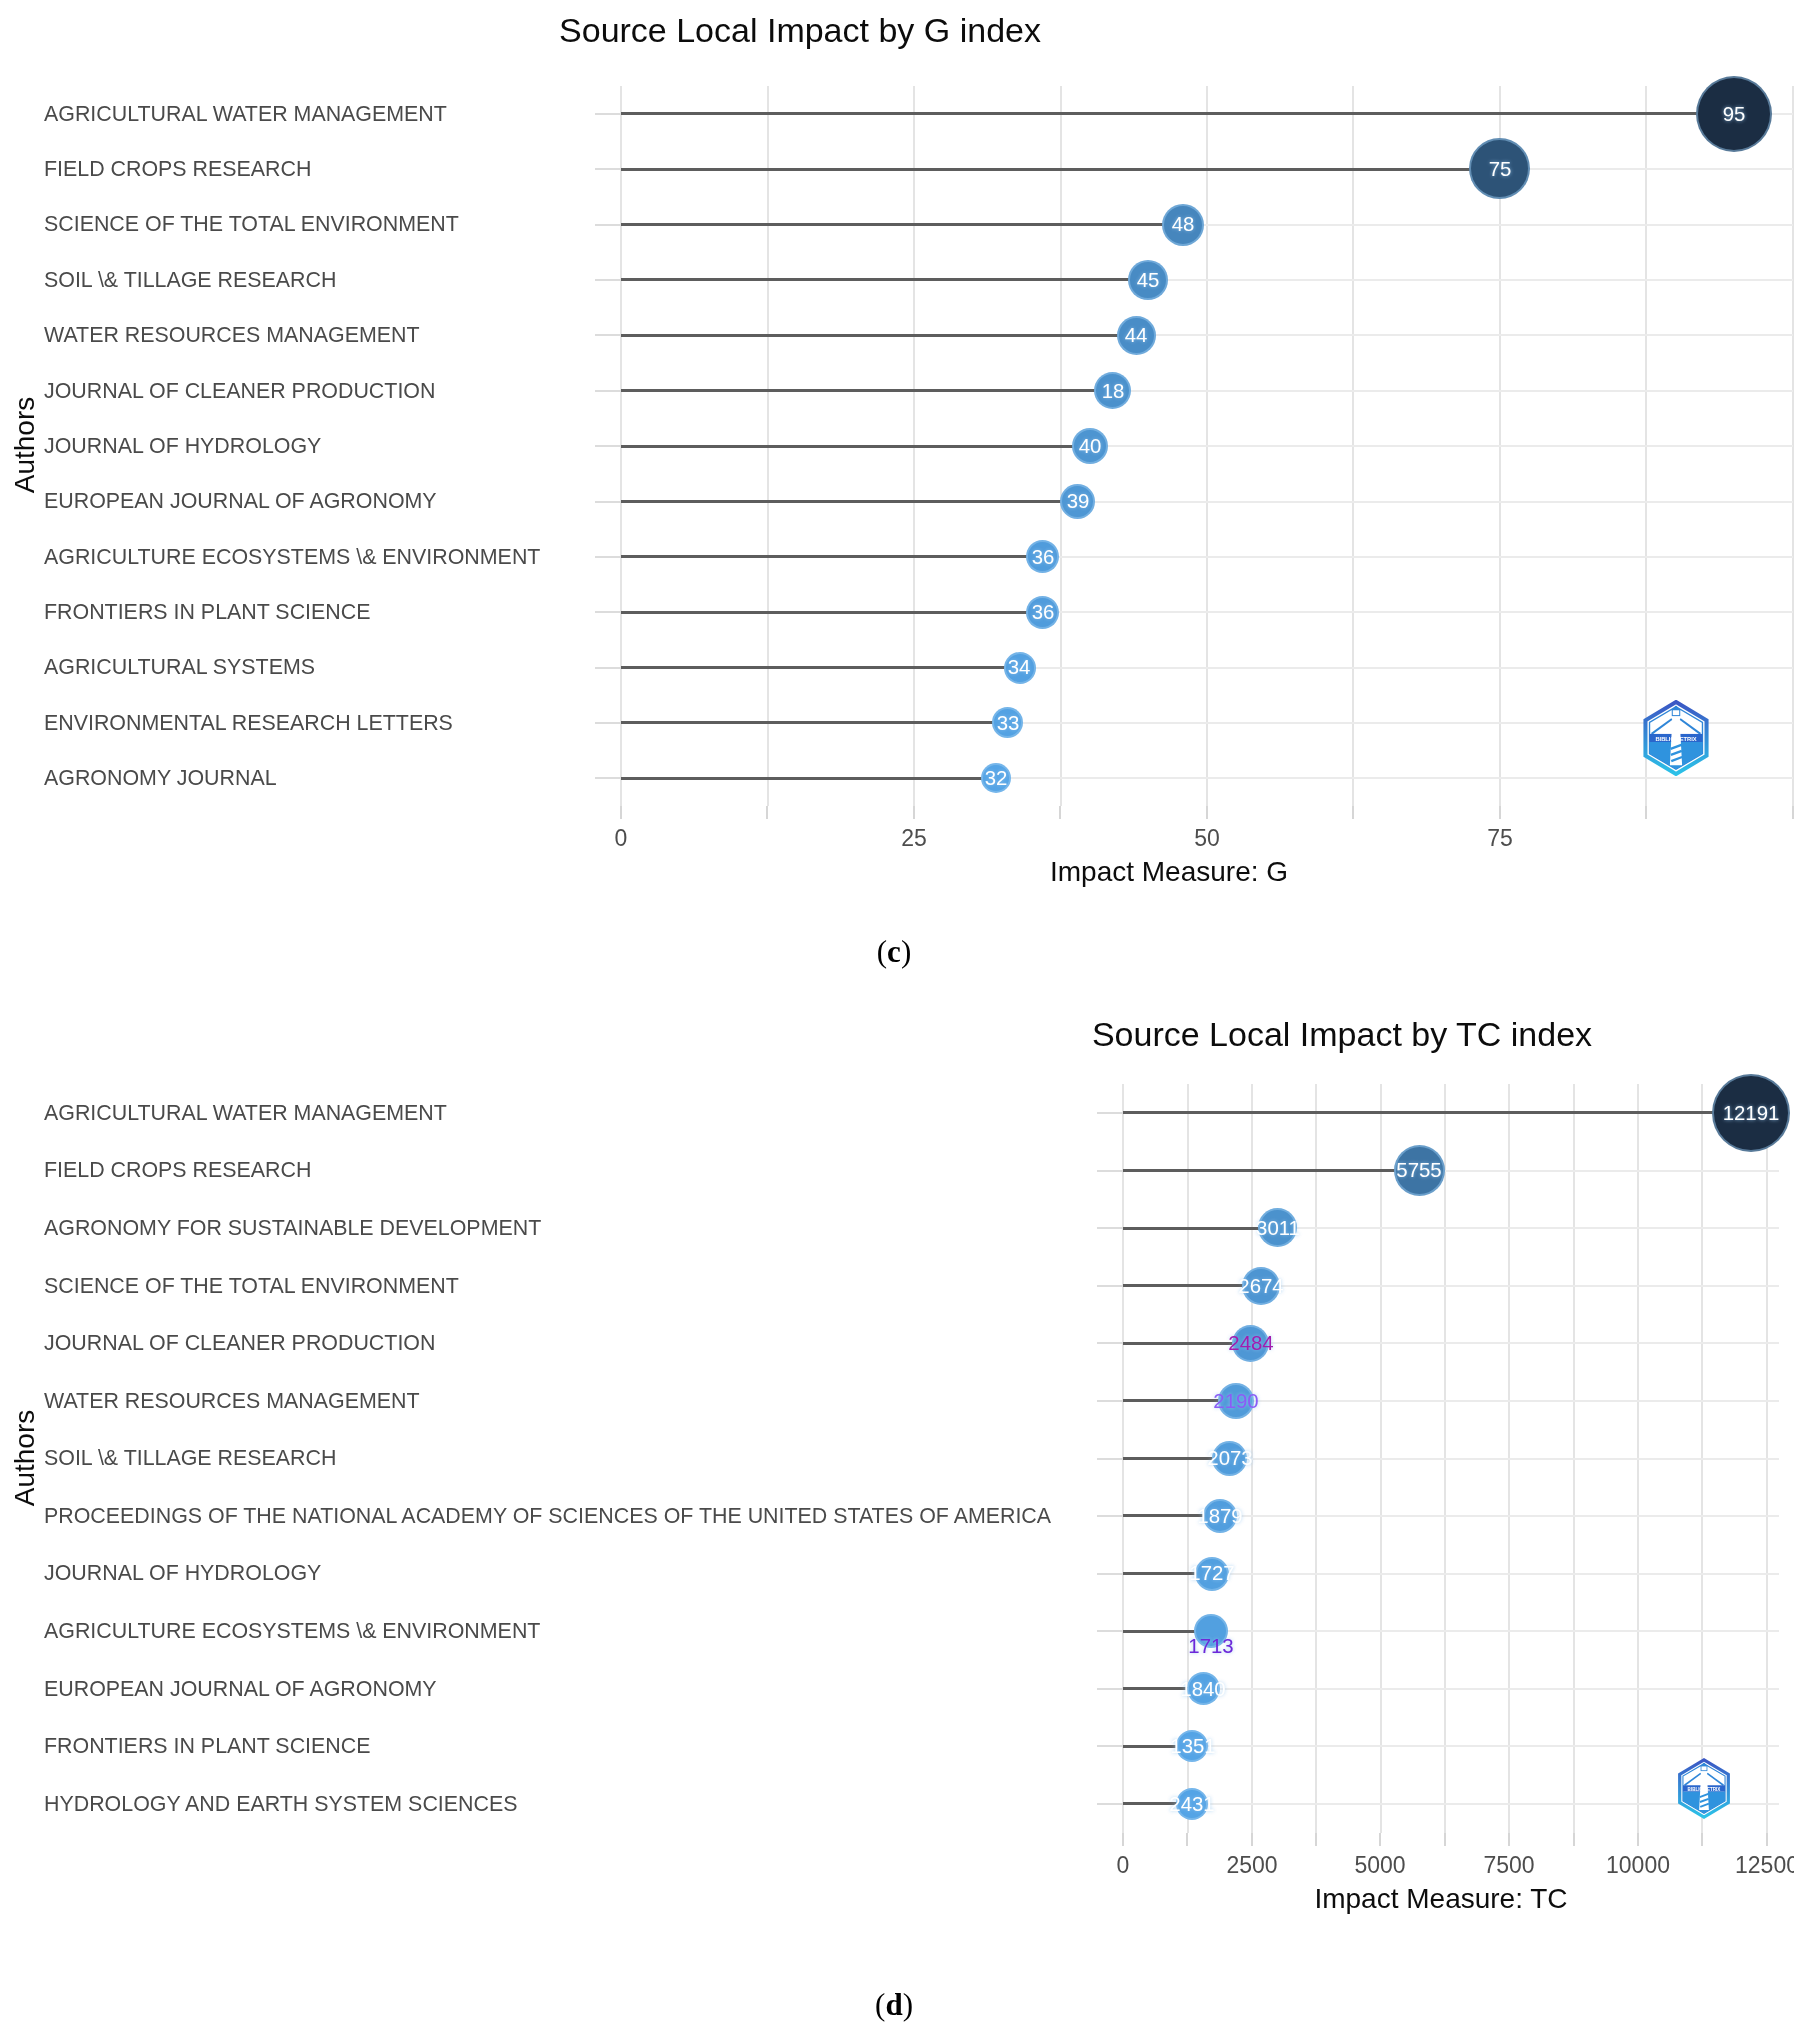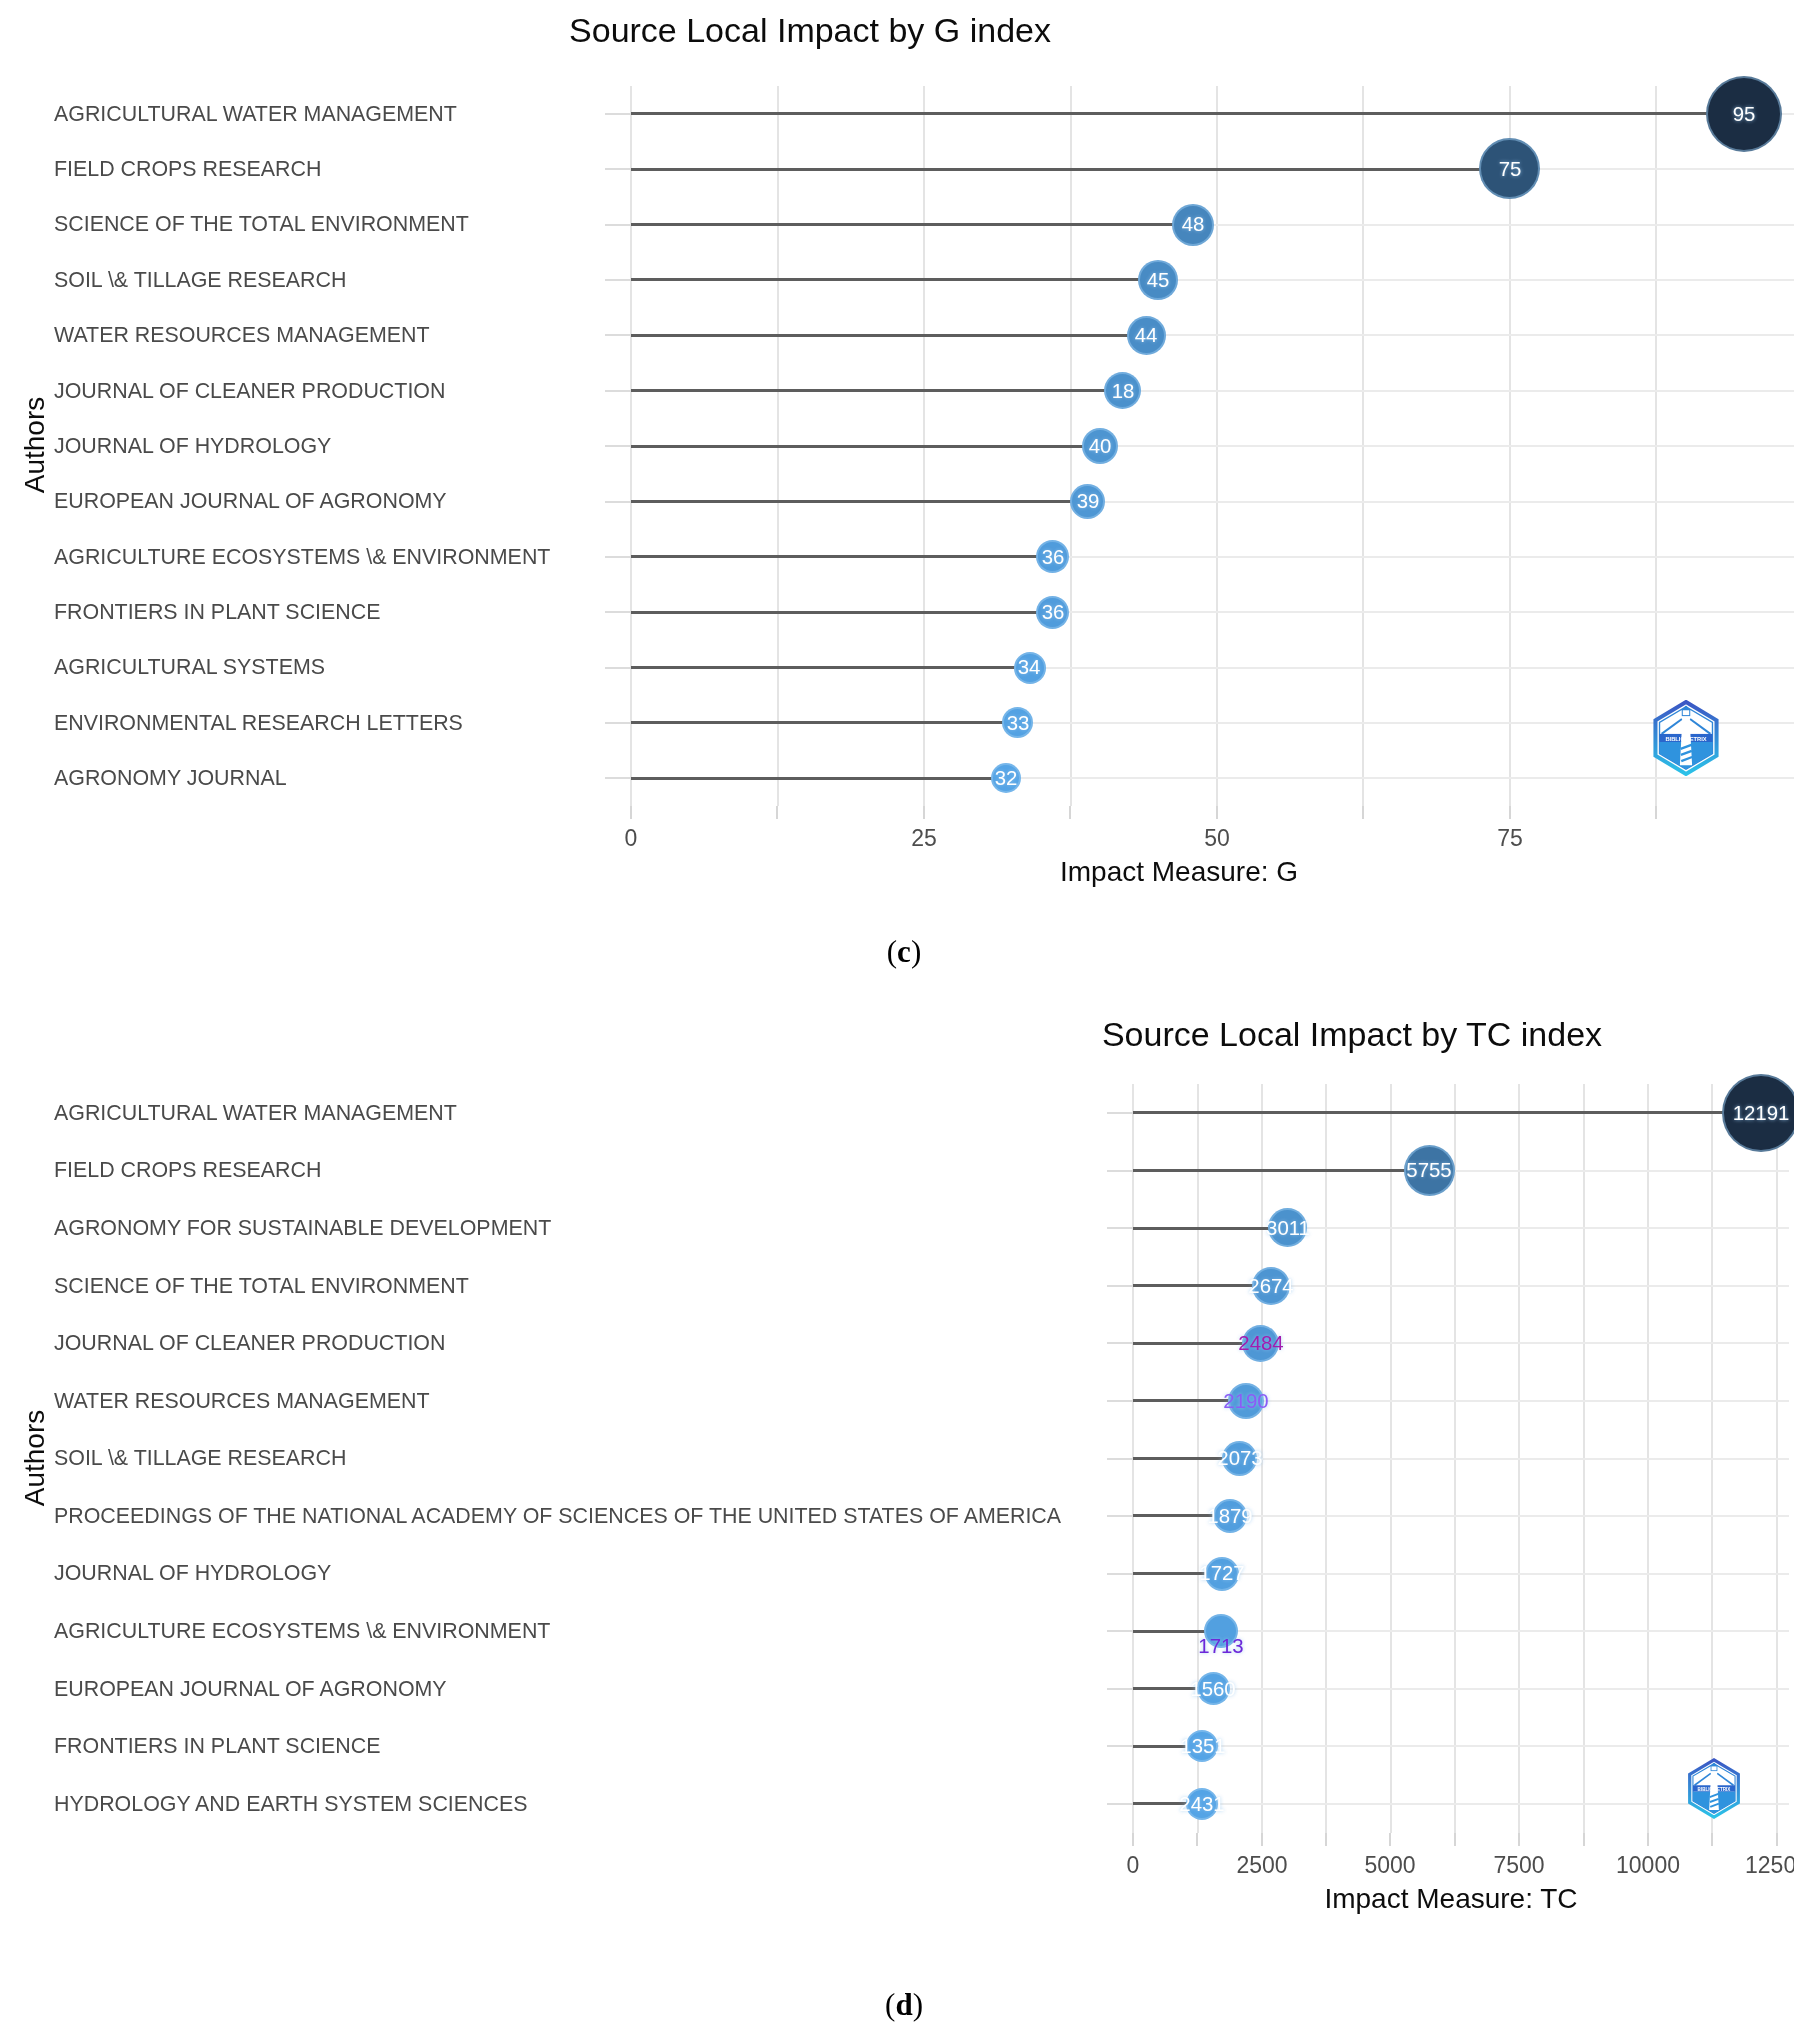--- a/index.html
+++ b/index.html
@@ -1,21 +1,21 @@
 <!DOCTYPE html>
 <html style="font-size:7.8px"><head>
 <meta charset="utf-8">
 <style>
   html,body{margin:0;padding:0;}
   body{
     width:1795px;height:2035px;background:#ffffff;position:relative;
     font-family:"Liberation Sans", sans-serif;
     -webkit-font-smoothing:antialiased;
   }
-  .chart{position:absolute;left:10px;width:1699px;}
+  .chart{position:absolute;left:0;width:1699px;}
   .chart-title{
     position:absolute;transform:translateX(-50%);
     font-size:34px;color:#0c0c0c;white-space:nowrap;font-weight:400;
   }
   .axis-title-x{
     position:absolute;transform:translate(-50%,-50%);
     font-size:28px;color:#0d0d0d;white-space:nowrap;
   }
   .axis-title-y{
     position:absolute;transform:translate(-50%,-50%) rotate(-90deg);
@@ -294,21 +294,21 @@
       <div class="bubble-label" style="left: 89px; top: 489px; color: rgb(255, 255, 255);">1727</div>
       <div class="hgrid" style="left: 0px; top: 546px; width: 656px; height: 1.5px;"></div>
       <div class="ytickmark" style="left: -26px; top: 546px; width: 26px; height: 1.5px;"></div>
       <div class="stem" style="left: 0px; top: 546px; width: 88px; height: 2.9px;"></div>
       <div class="bubble" style="left: 71px; top: 530px; width: 34px; height: 34px; background: rgb(82, 160, 224);"></div>
       <div class="bubble-label" style="left: 88px; top: 547px; color: #6d28d9; margin-top: 15px;">1713</div>
       <div class="hgrid" style="left: 0px; top: 604px; width: 656px; height: 1.5px;"></div>
       <div class="ytickmark" style="left: -26px; top: 604px; width: 26px; height: 1.5px;"></div>
       <div class="stem" style="left: 0px; top: 603px; width: 80px; height: 2.9px;"></div>
       <div class="bubble" style="left: 64px; top: 588px; width: 33px; height: 33px; background: rgb(83, 162, 227);"></div>
-      <div class="bubble-label" style="left: 80px; top: 605px; color: rgb(255, 255, 255);">1560</div>
+      <div class="bubble-label" style="left: 80px; top: 605px; color: rgb(255, 255, 255);">1840</div>
       <div class="hgrid" style="left: 0px; top: 661px; width: 656px; height: 1.5px;"></div>
       <div class="ytickmark" style="left: -26px; top: 661px; width: 26px; height: 1.5px;"></div>
       <div class="stem" style="left: 0px; top: 661px; width: 70px; height: 2.9px;"></div>
       <div class="bubble" style="left: 53px; top: 646px; width: 32px; height: 32px; background: rgb(84, 164, 230);"></div>
       <div class="bubble-label" style="left: 70px; top: 662px; color: rgb(255, 255, 255);">1351</div>
       <div class="hgrid" style="left: 0px; top: 719px; width: 656px; height: 1.5px;"></div>
       <div class="ytickmark" style="left: -26px; top: 719px; width: 26px; height: 1.5px;"></div>
       <div class="stem" style="left: 0px; top: 718px; width: 69px; height: 2.9px;"></div>
       <div class="bubble" style="left: 53px; top: 704px; width: 32px; height: 32px; background: rgb(84, 164, 230);"></div>
       <div class="bubble-label" style="left: 69px; top: 720px; color: rgb(255, 255, 255);">2431</div>

